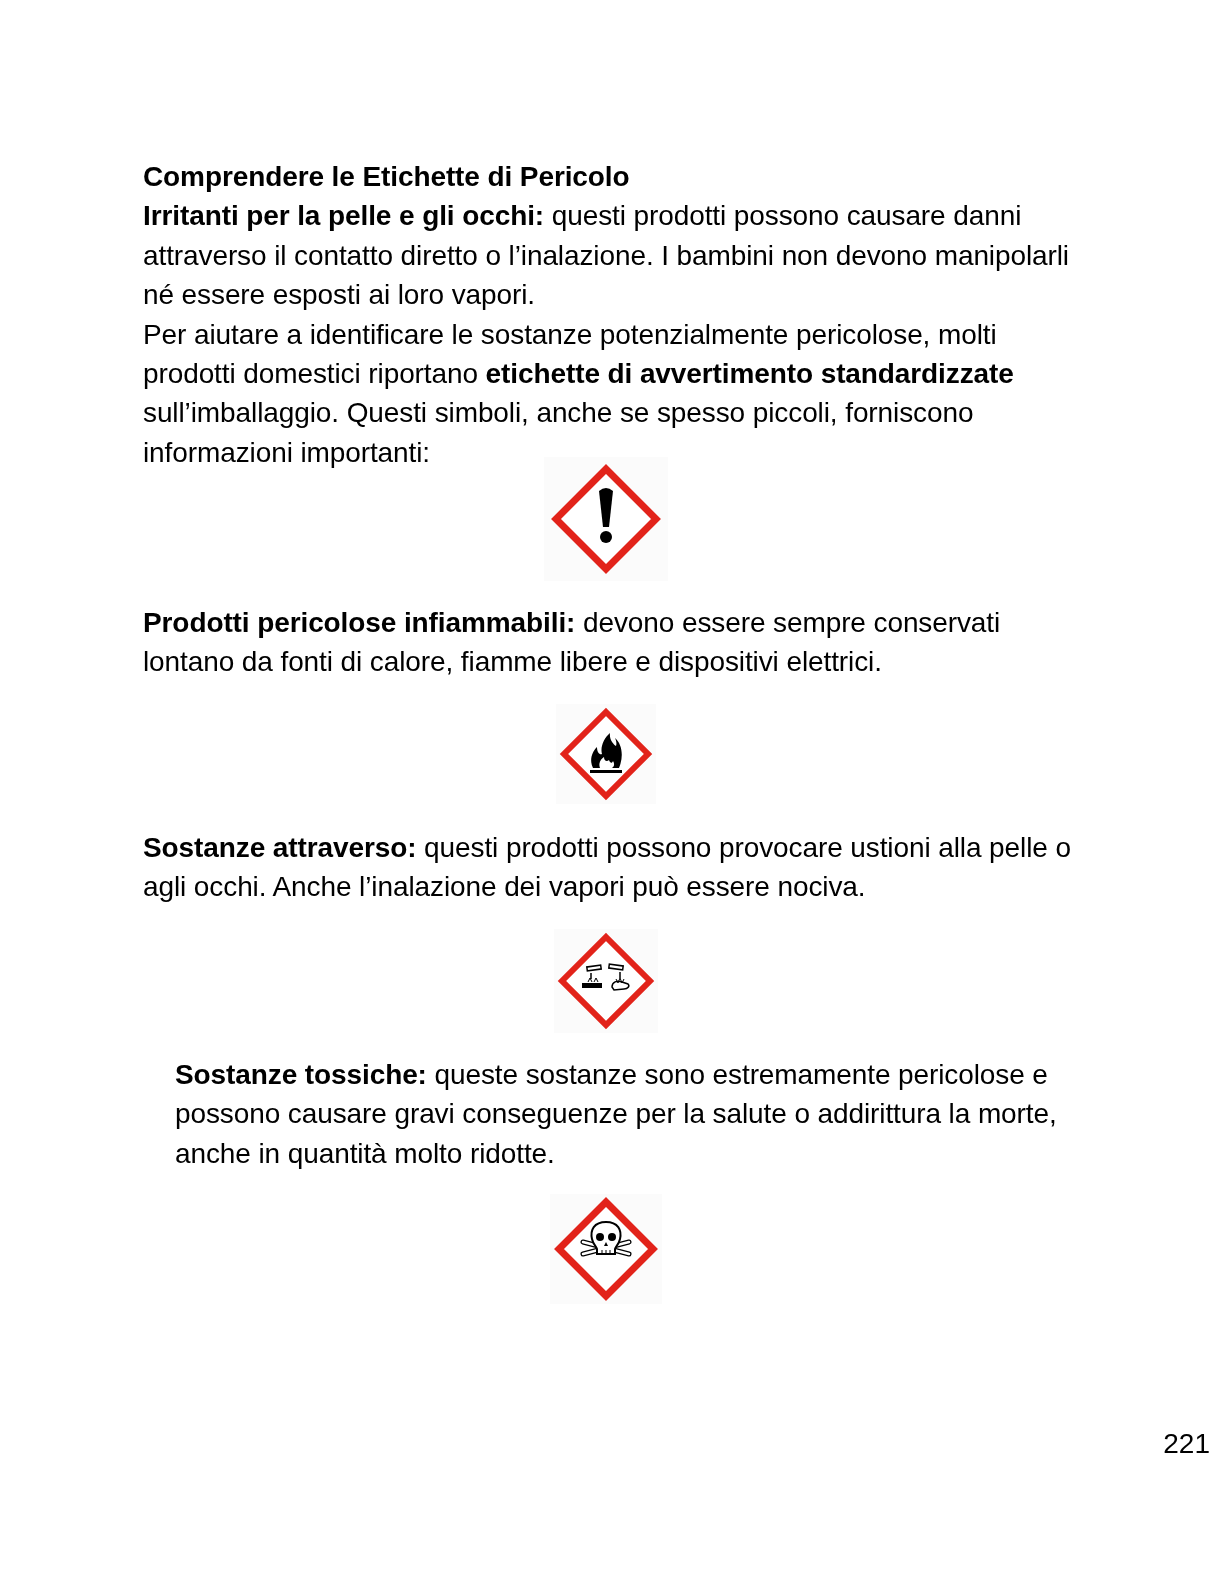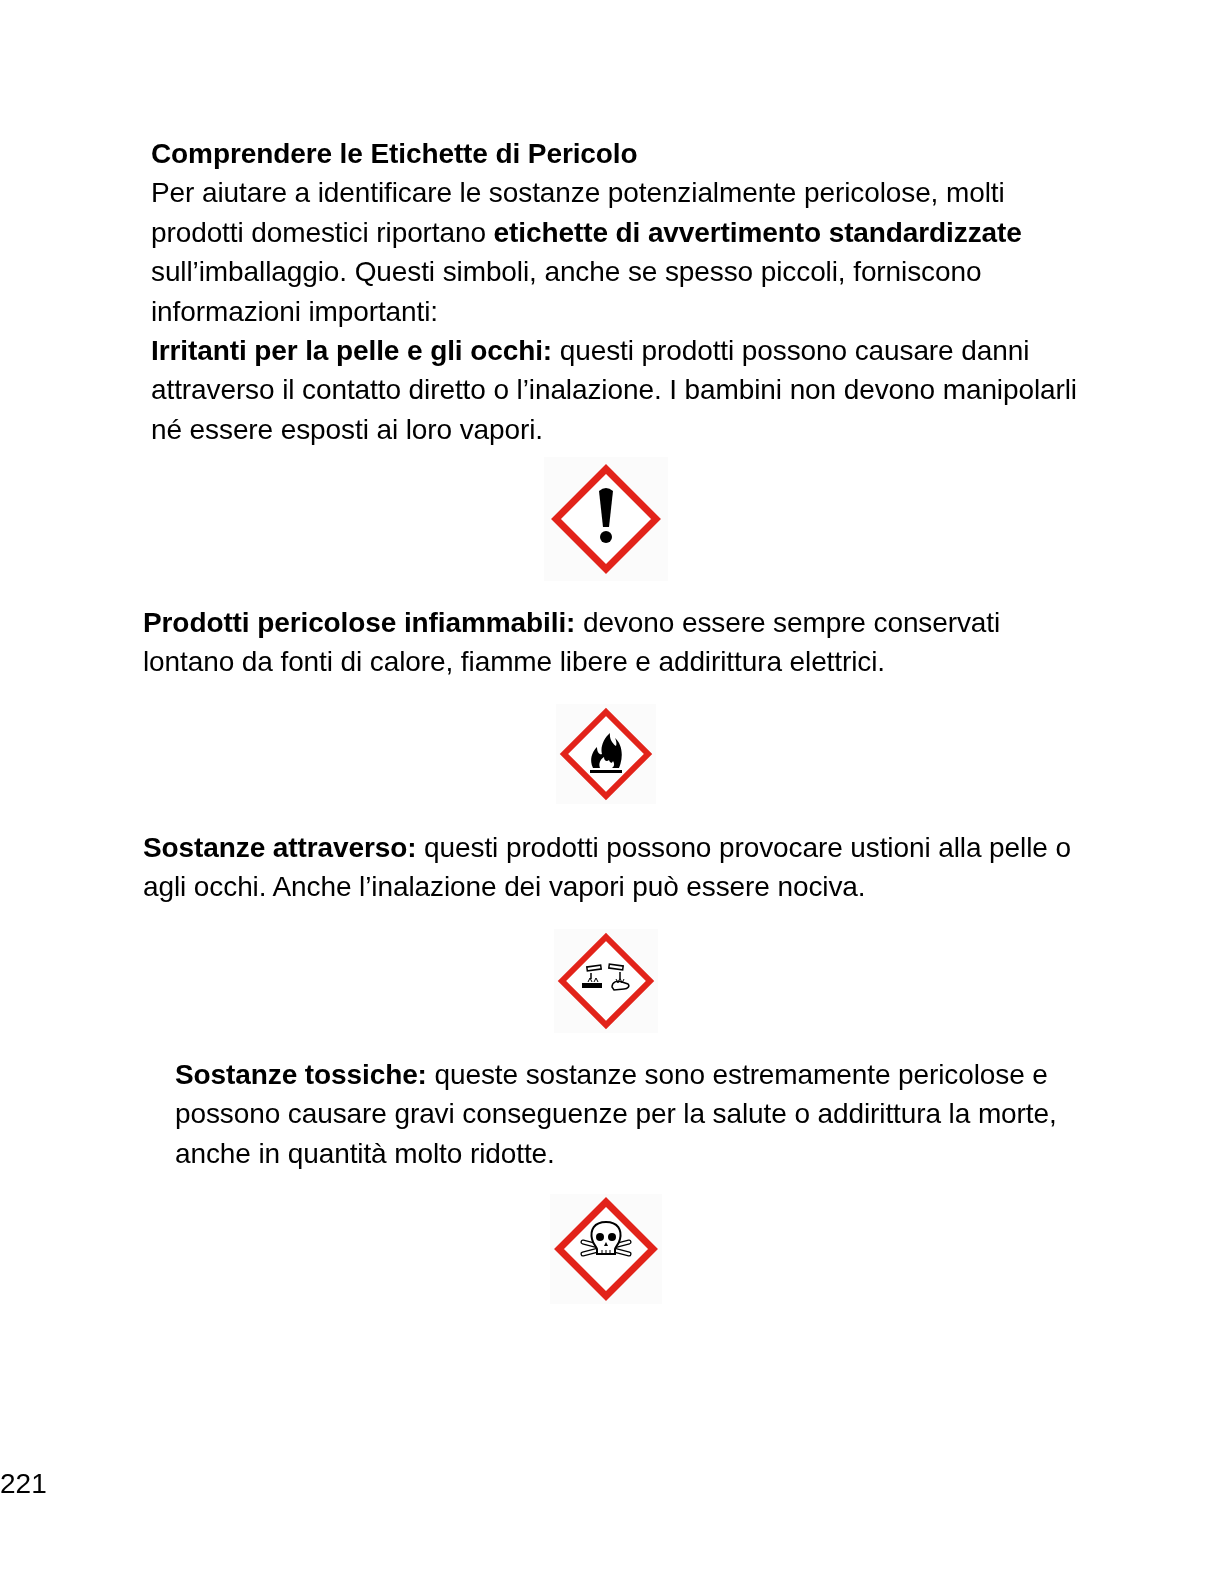--- a/index.html
+++ b/index.html
@@ -5,42 +5,42 @@
   html, body { margin: 0; padding: 0; background: #ffffff; }
   body { width: 1224px; height: 1584px; position: relative; overflow: hidden;
          font-family: "Liberation Sans", "DejaVu Sans", sans-serif; color: #000; }
   .text-block { position: absolute; left: 143px; width: 940px;
                 font-size: 28px; line-height: 39.4px; letter-spacing: -0.1px; }
   .text-block p { margin: 0; }
   b { font-weight: bold; }
   .picto { position: absolute; }
   .picto svg { display: block; }
   .page-number { position: absolute; left: 0; width: 1210px; top: 1428px;
-                 text-align: left; font-size: 28px; margin-top: 40px; }
+                 text-align: right; font-size: 28px; }
 </style>
 </head>
 <body>
 
-<div class="text-block" style="top:134px;margin-left:8px;">
+<div class="text-block" style="top:157px;">
   <p><b>Comprendere le Etichette di Pericolo</b></p>
+  <p><b>Irritanti per la pelle e gli occhi:</b><span> questi prodotti possono causare danni attraverso il contatto diretto o l’inalazione. I bambini non devono manipolarli né essere esposti ai loro vapori.</span></p>
   <p><span>Per aiutare a identificare le sostanze potenzialmente pericolose, molti prodotti domestici riportano </span><b>etichette di avvertimento standardizzate</b><span> sull’imballaggio. Questi simboli, anche se spesso piccoli, forniscono informazioni importanti:</span></p>
-  <p><b>Irritanti per la pelle e gli occhi:</b><span> questi prodotti possono causare danni attraverso il contatto diretto o l’inalazione. I bambini non devono manipolarli né essere esposti ai loro vapori.</span></p>
 </div>
 
 <div class="picto" style="left:544px; top:457px;">
   <svg width="124" height="124" viewBox="0 0 124 124">
     <rect width="124" height="124" fill="#fbfbfb"></rect>
     <polygon points="62,12 112,62 62,112 12,62" fill="#fff" stroke="#e2231a" stroke-width="7"></polygon>
     <path d="M55,34 Q62,28 69,34 L65,70 L59,70 Z" fill="#000"></path>
     <circle cx="62" cy="80" r="6" fill="#000"></circle>
   </svg>
 </div>
 
 <div class="text-block" style="top:603px;">
-  <p><b>Prodotti pericolose infiammabili:</b><span> devono essere sempre conservati lontano da fonti di calore, fiamme libere e addirittura elettrici.</span></p>
+  <p><b>Prodotti pericolose infiammabili:</b><span> devono essere sempre conservati lontano da fonti di calore, fiamme libere e dispositivi elettrici.</span></p>
 </div>
 
 <div class="picto" style="left:556px; top:704px;">
   <svg width="100" height="100" viewBox="0 0 100 100">
     <rect width="100" height="100" fill="#fbfbfb"></rect>
     <polygon points="50,8 92,50 50,92 8,50" fill="#fff" stroke="#e2231a" stroke-width="6"></polygon>
     <path d="M37,64 C33,56 36,48 41,43 C41,49 44,51 46,50 C44,43 48,34 54,29 C53,36 58,41 60,42 C61,39 60,36 59,34 C66,40 68,52 63,64 Z" fill="#000"></path>
     <path d="M44,64 C42,59 45,55 48,53 C48,57 51,58 53,56 C54,59 56,60 57,57 C59,60 58,63 56,64 Z" fill="#fff"></path>
     <rect x="34" y="66" width="32" height="3" fill="#000"></rect>
   </svg>

